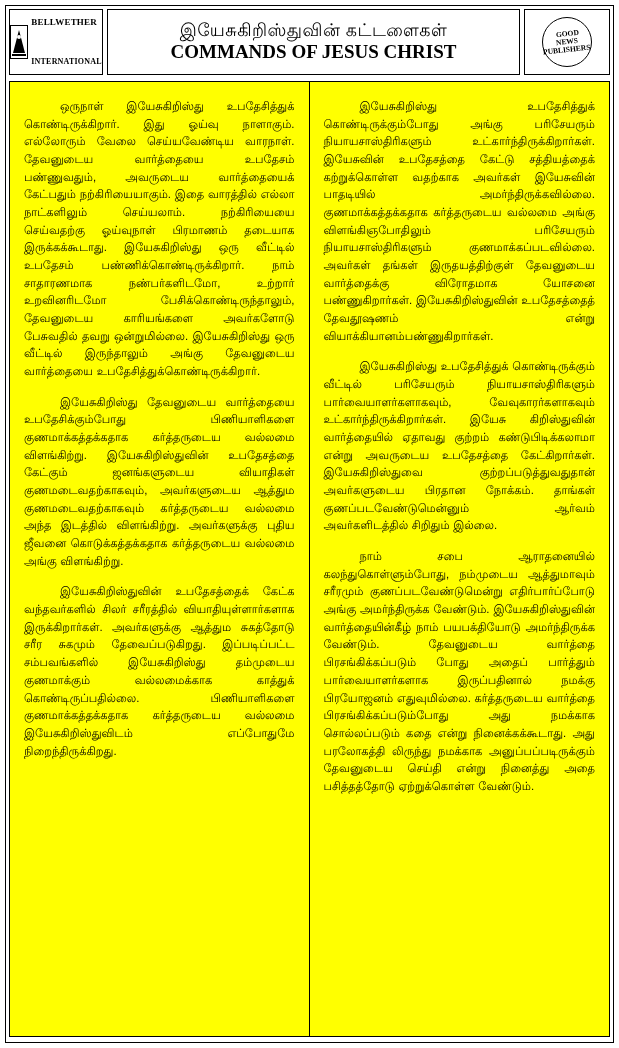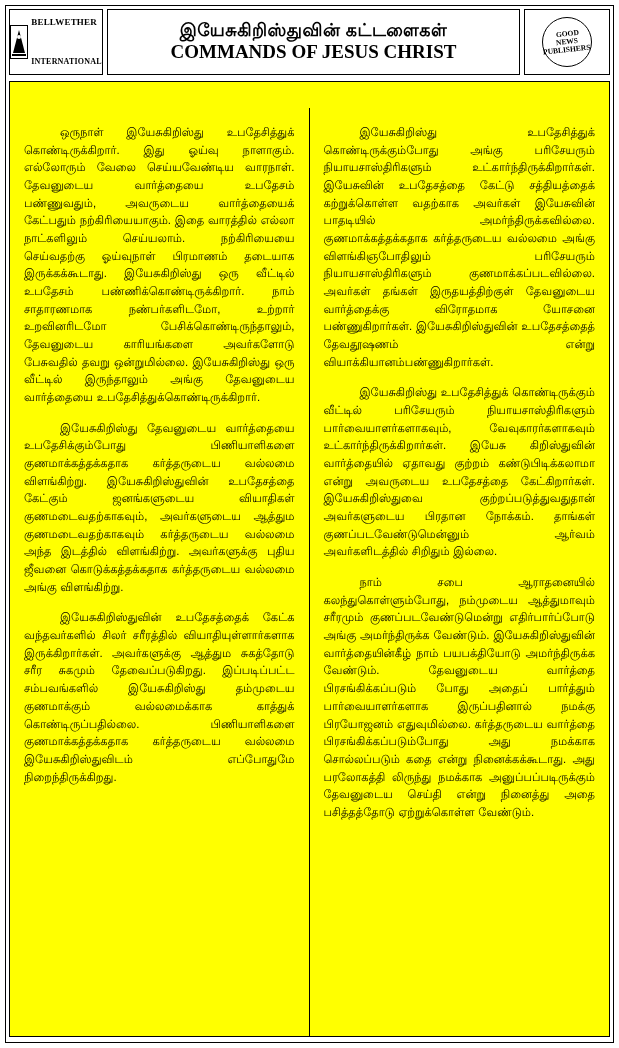--- a/index.html
+++ b/index.html
@@ -123,21 +123,21 @@
     box-sizing: border-box;
     display: flex;
     flex-direction: column;
     align-items: center;
     justify-content: center;
     background: #ffffff;
     padding: 2px 4px;
   }
   .title-ta {
     font-size: 17.5px;
-    font-weight: bold;
+    font-weight: normal;
     color: #000;
     letter-spacing: 0.5px;
     line-height: 1.2;
     text-align: center;
     white-space: nowrap;
   }
   .title-en {
     font-size: 19px;
     font-weight: bold;
     font-family: "Liberation Serif", serif;
@@ -156,21 +156,20 @@
     background: #ffff00;
     border: 1px solid #000;
     box-sizing: border-box;
     display: flex;
   }
   .col {
     flex: 1 1 50%;
     box-sizing: border-box;
     padding: 16px 14px 10px 14px;
     overflow: hidden;
-    margin-top: 26px;
   }
   .col.left {
     border-right: 1px solid #000;
   }
   .para {
     font-size: 11.4px;
     line-height: 1.55;
     color: #000;
     text-align: justify;
     text-justify: inter-word;

